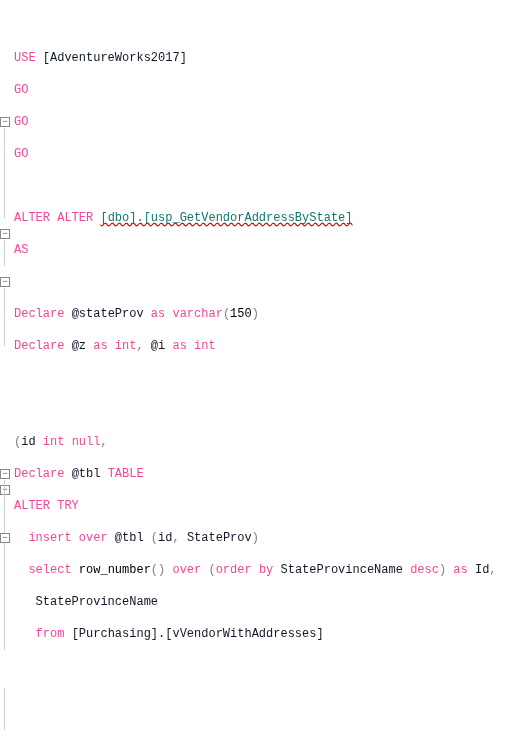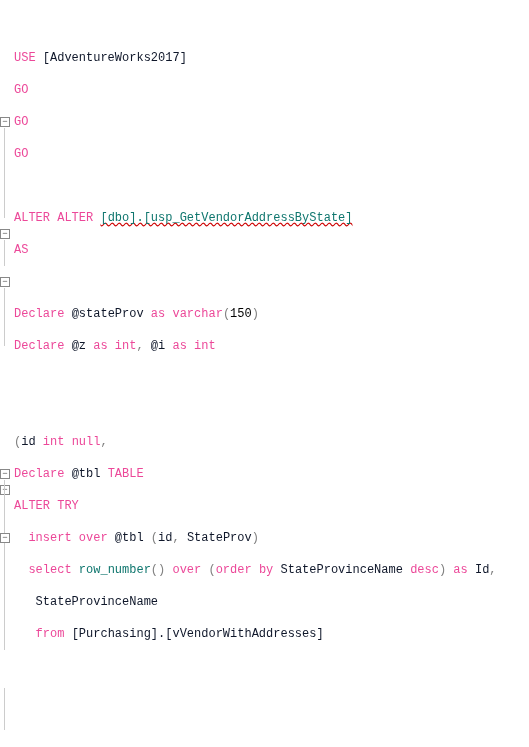--- a/index.html
+++ b/index.html
@@ -41,21 +41,21 @@
   }
   .g::before { content: "−"; }
   .bar {
     position: absolute;
     left: 4px;
     width: 1px;
     background: #ccc;
   }
   .kw   { color: #ec4899; }
   .gray { color: #808080; }
-  .fn   { color: #0f766e; }
+  .fn   { color: #000000; }
   .txt  { color: #0f172a; }
   .num  { color: #000000; }
   .ident{
     color: #0f766e;
     text-decoration: underline wavy #cc0000;
     text-decoration-skip-ink: none;
   }
   .line { display: block; min-height: 16px; }
 </style>
 </head>

